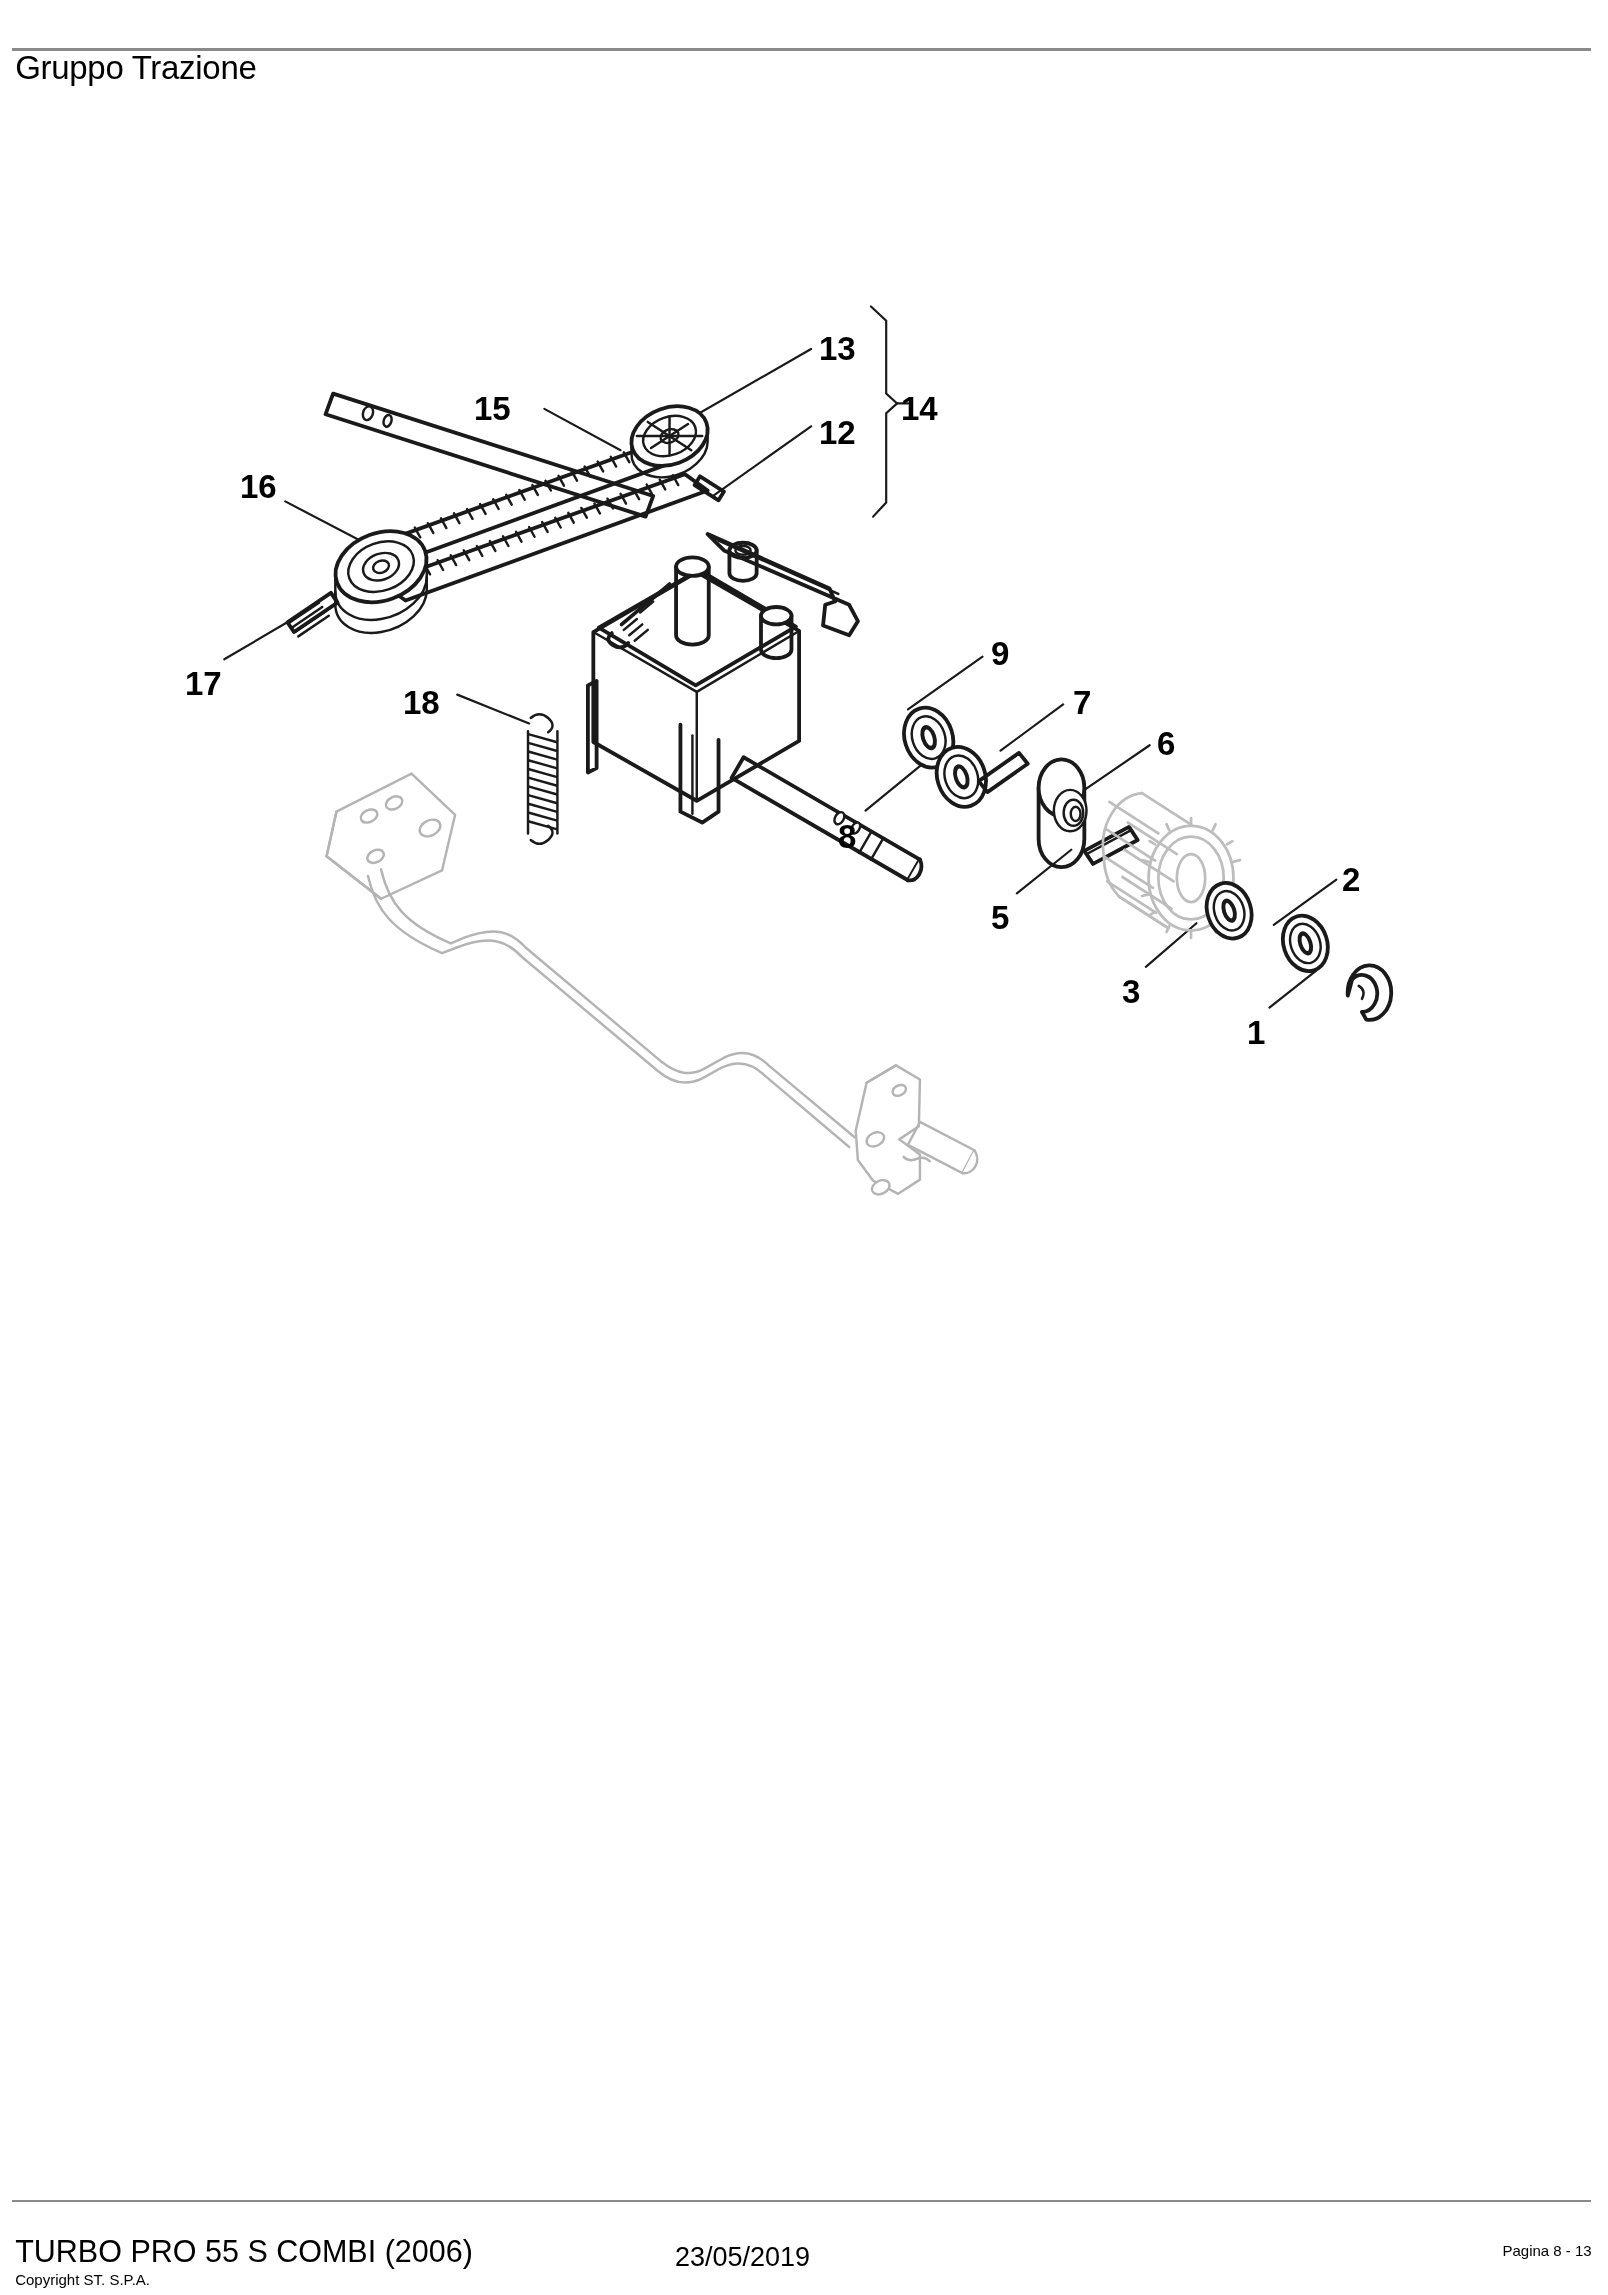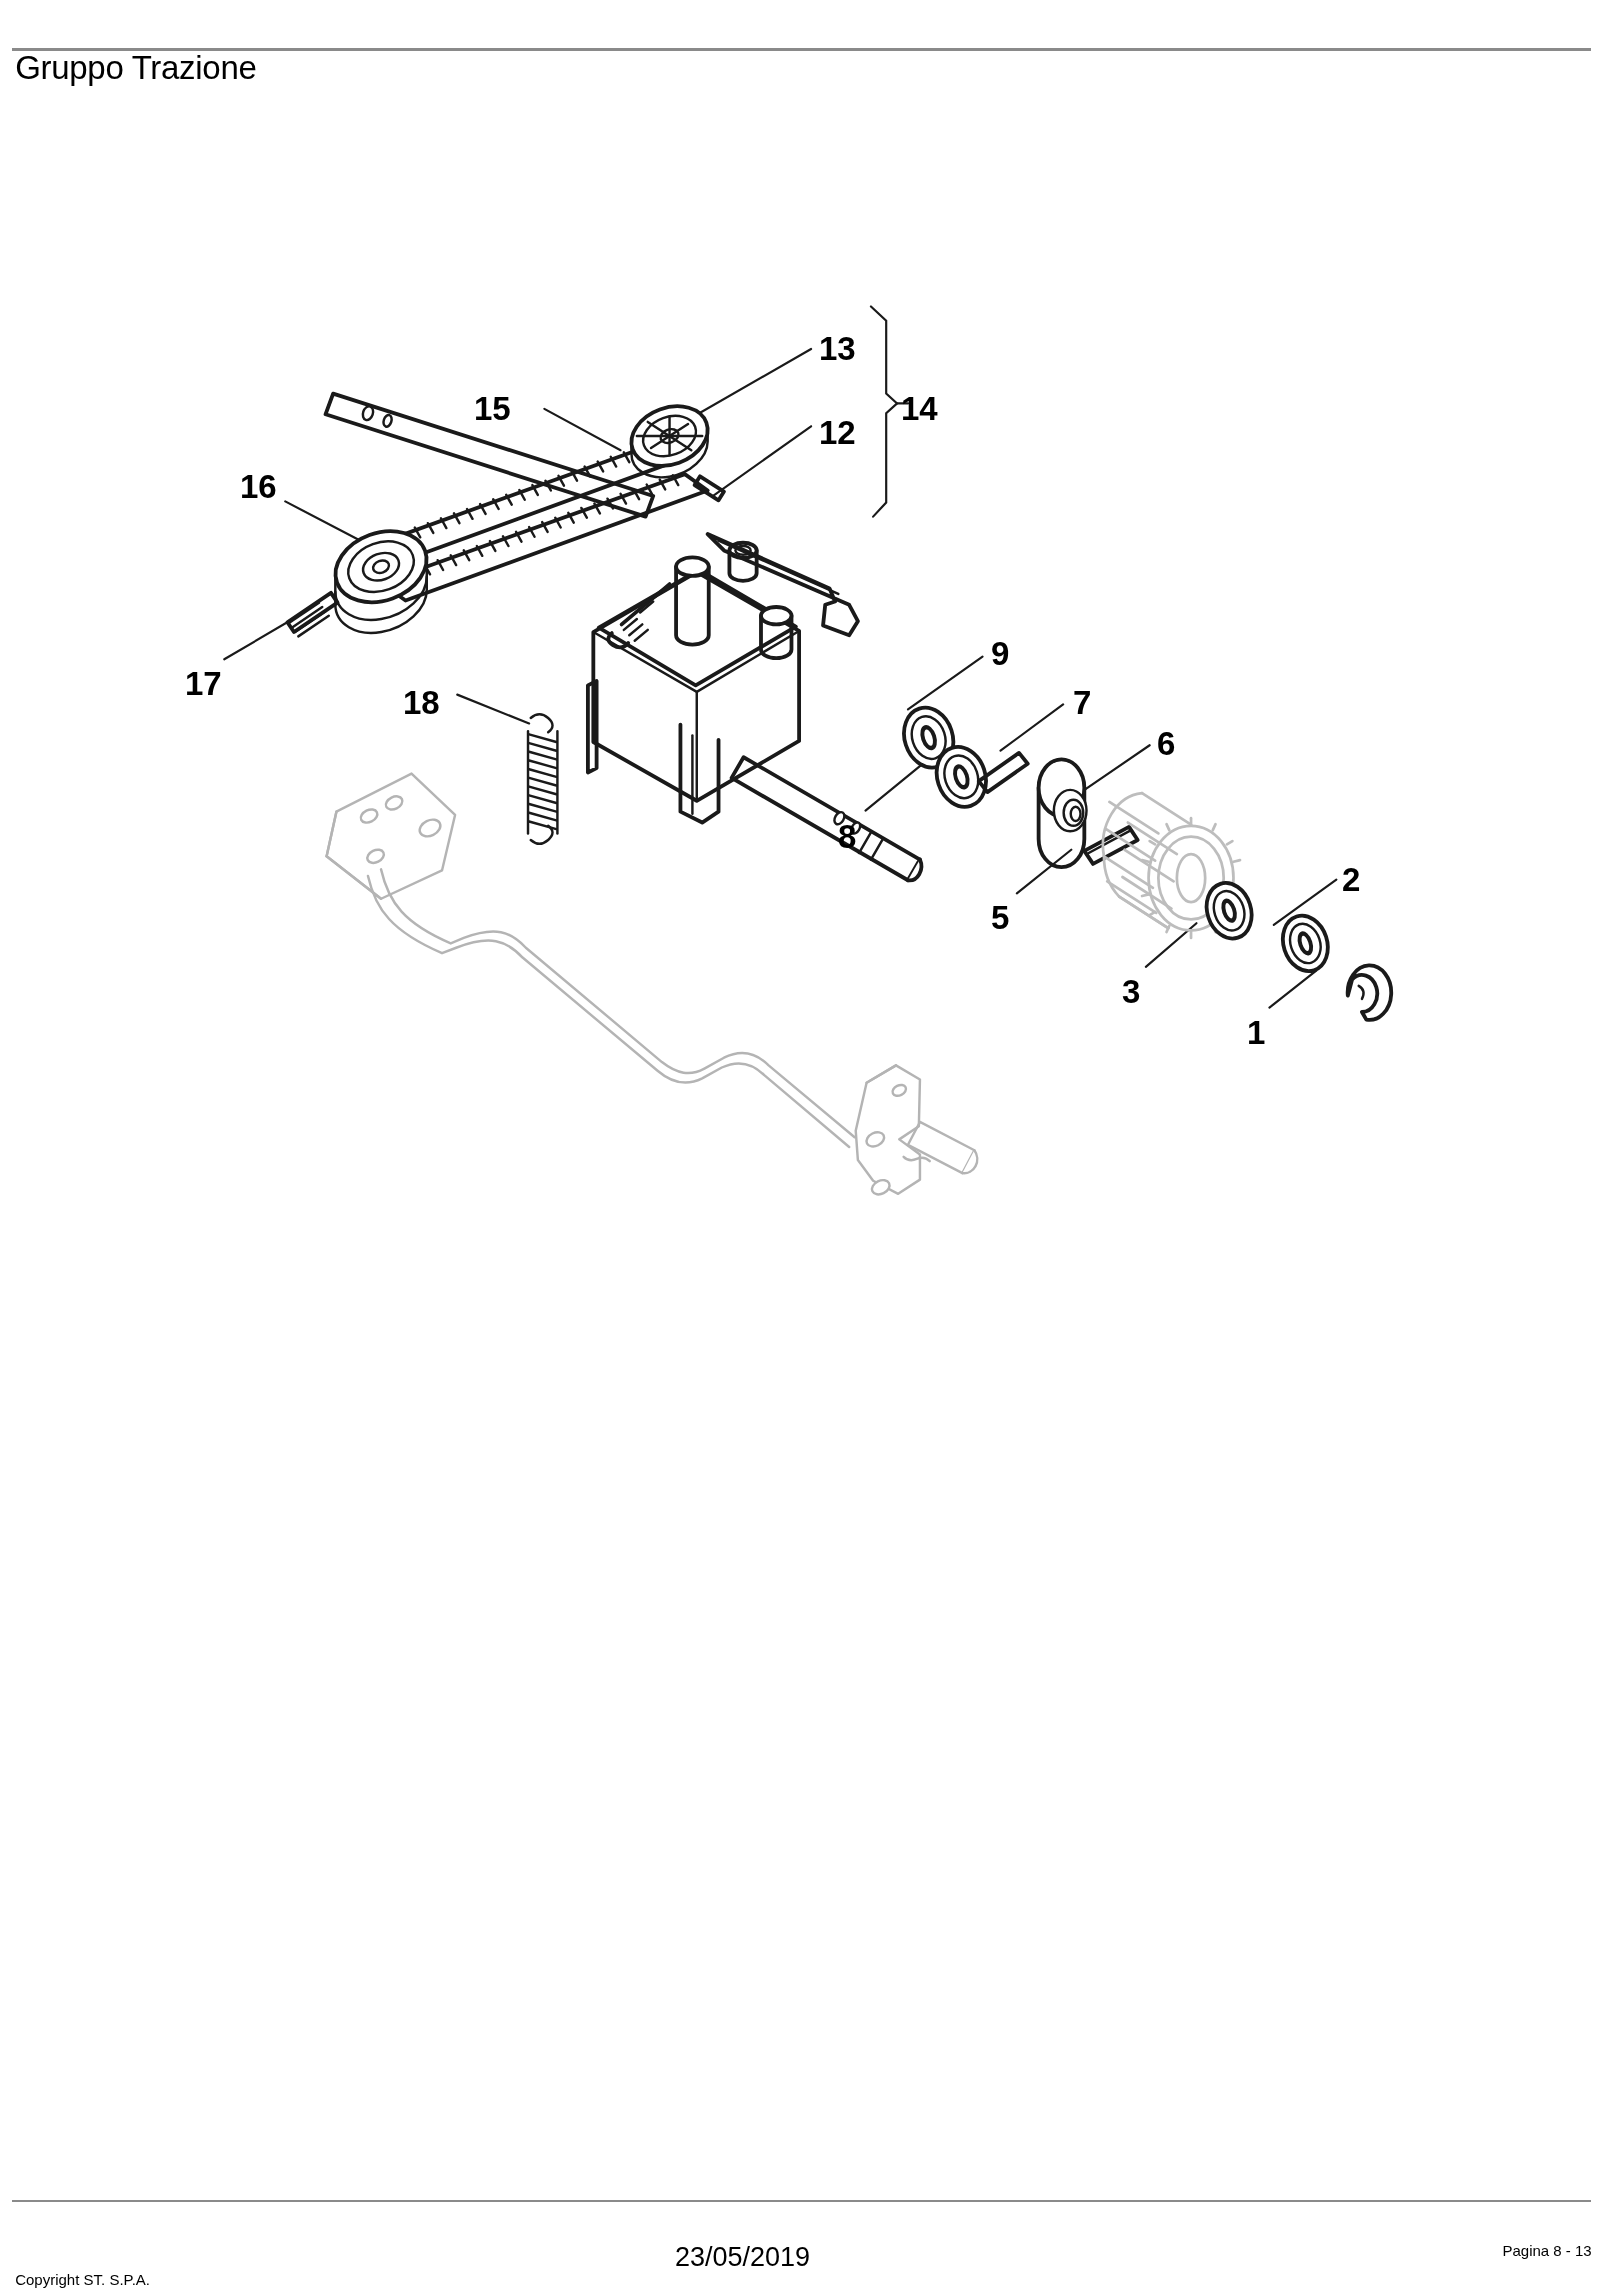--- a/index.html
+++ b/index.html
@@ -418,17 +418,18 @@
   <div class="callout" style="left:819px; top:272px;">13</div>
   <div class="callout" style="left:901px; top:332px;">14</div>
   <div class="callout" style="left:474px;  top:332px;">15</div>
   <div class="callout" style="left:240px;  top:410px;">16</div>
   <div class="callout" style="left:185px;  top:607px;">17</div>
   <div class="callout" style="left:403px;  top:626px;">18</div>
 </div>
 
 <div id="footer">
   <div id="footer-rule"></div>
+  <div id="footer-model">TURBO PRO 55 S COMBI (2006)</div>
   <div id="footer-copyright">Copyright ST. S.P.A.</div>
   <div id="footer-date">23/05/2019</div>
   <div id="footer-page">Pagina 8 - 13</div>
 </div>
 
 
 </body></html>

